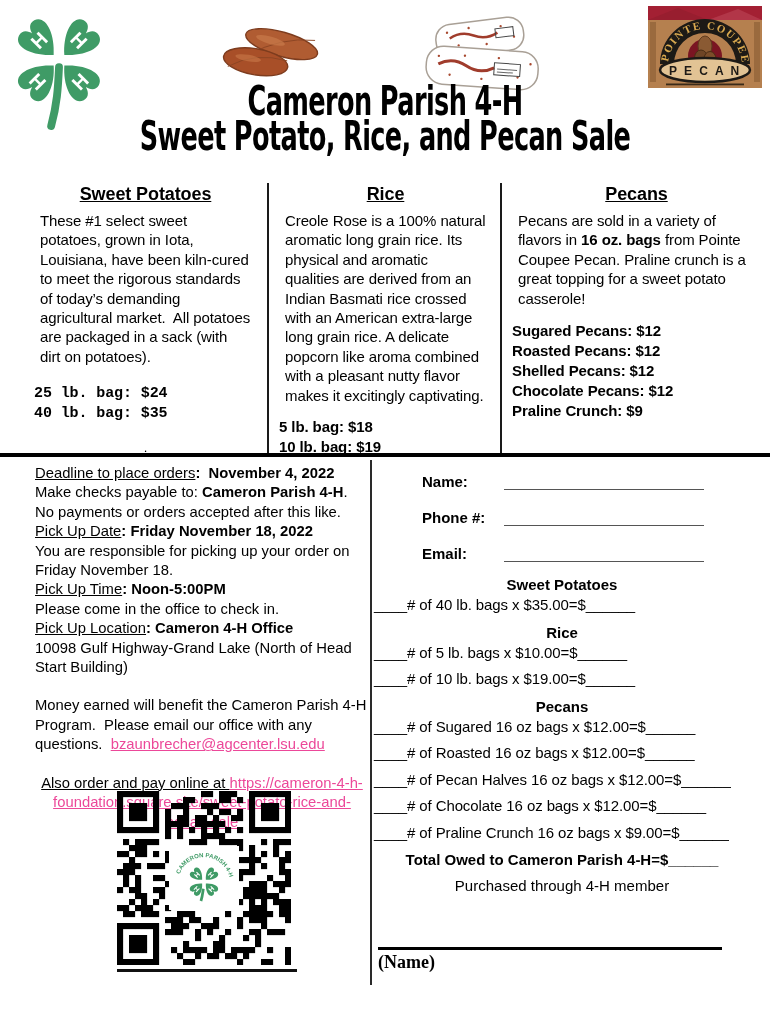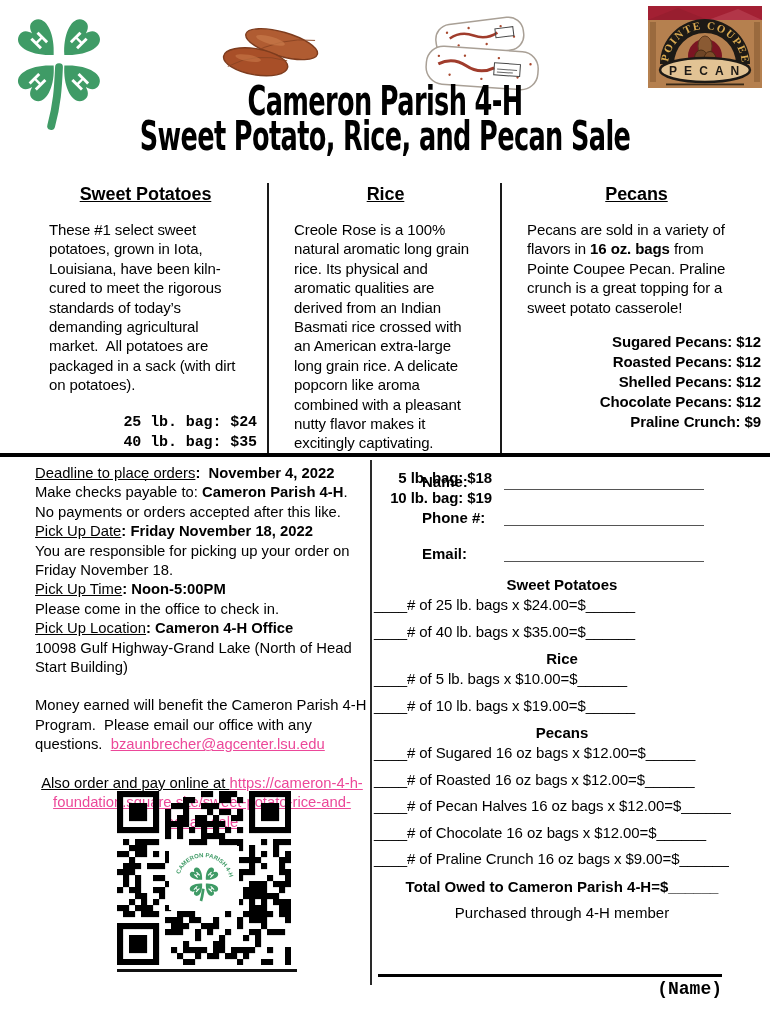--- a/index.html
+++ b/index.html
@@ -19,23 +19,23 @@
   
   .cols { position:absolute; left:30px; top:183px; width:735px; height:270px; display:flex; }
   .col  { box-sizing:border-box; font-size:15px; line-height:19.4px; letter-spacing:-0.1px; }
   .col-1 { width:237px; padding:0 10px 0 4px; }
   .col-2 { width:233px; padding:0 8px 0 10px;  border-left:2px solid #1a1a1a; }
   .col-3 { width:265px; padding:0 4px 0 10px;  border-left:2px solid #1a1a1a; }
   .col h2 {
     margin:0 0 4px 0; text-align:center; font-size:18px; line-height:22px;
     text-decoration:underline; font-weight:bold;
   }
-  .col p { margin:15px; }
+  .col p { margin:6px; }
   .prewrap { white-space:pre-wrap; }
-  .prices { text-align:right; font-weight:bold; }
+  .prices { text-align:left; font-weight:bold; }
   .prices div { line-height:20px; }
   .col-1 .prices { margin-top:18px;font-family:Liberation Mono, monospace; }
   .col-2 .prices { margin-top:12px; }
   .col-3 .prices { margin-top:13px; }
   .footnote { text-align:center; margin-top:14px; font-size:13px; }
   .rule-thick { position:absolute; left:0; top:453px; width:770px; height:4px; background:#000; }
   
   .info { position:absolute; left:35px; top:464px; width:334px; font-size:14.8px; line-height:19.4px; }
   .info .b { font-weight:bold; }
   .info .bu { font-weight:normal; text-decoration:underline;text-align:center; }
@@ -52,22 +52,22 @@
   
   .form { position:absolute; left:374px; top:468px; width:392px; font-size:15px; }
   .field-row { display:flex; align-items:flex-end; height:22px; margin-bottom:14px;margin-left:48px; }
   .field-row .flabel { font-weight:bold; width:82px; }
   .field-row .fline { flex:1; border-bottom:1.5px solid #555; height:18px; margin-right:62px; }
   .sec-head { width:376px; text-align:center; font-weight:bold; margin:7px 0 4px 0; }
   .order-line { line-height:16px; margin-bottom:10.5px; letter-spacing:-0.1px; }
   .total-line { width:376px; text-align:center; font-weight:bold; margin-top:3px; }
   .purchased { width:376px; text-align:center; margin-top:9px; }
   .sig-line { width:344px; margin:53px 0 0 4px; border-top:3px solid #000; }
-  .sig-caption { width:344px; margin-left:4px; text-align:right;
-    font-family:Liberation Mono, monospace; font-weight:bold; font-size:18px; margin-top:2px; }
+  .sig-caption { width:344px; margin-left:4px; text-align:left;
+    font-family:Liberation Serif, serif; font-weight:bold; font-size:18px; margin-top:2px; }
 </style>
 </head>
 <body>
 
 <div class="page">
 
   <div class="hdr-img" style="left:10px;top:4px;width:98px;height:138px;">
     <svg width="98" height="138" viewBox="0 0 100 140">
       <path d="M50 64 C49 86 48 102 42 124" stroke="#3f9b66" stroke-width="8" fill="none" stroke-linecap="round"></path>
       <g transform="translate(29,36) rotate(-45)">
@@ -592,21 +592,20 @@
     <div class="field-row">
       <span class="flabel">Phone #:</span>
       <span class="fline"></span>
     </div>
     <div class="field-row">
       <span class="flabel">Email:</span>
       <span class="fline"></span>
     </div>
 
     <div class="sec-head">Sweet Potatoes</div>
-    <div class="order-line">____# of 25 lb. bags x $24.00=$______</div>
     <div class="order-line">____# of 40 lb. bags x $35.00=$______</div>
 
     <div class="sec-head">Rice</div>
     <div class="order-line">____# of 5 lb. bags x $10.00=$______</div>
     <div class="order-line">____# of 10 lb. bags x $19.00=$______</div>
 
     <div class="sec-head">Pecans</div>
     <div class="order-line">____# of Sugared 16 oz bags x $12.00=$______</div>
     <div class="order-line">____# of Roasted 16 oz bags x $12.00=$______</div>
     <div class="order-line">____# of Pecan Halves 16 oz bags x $12.00=$______</div>

